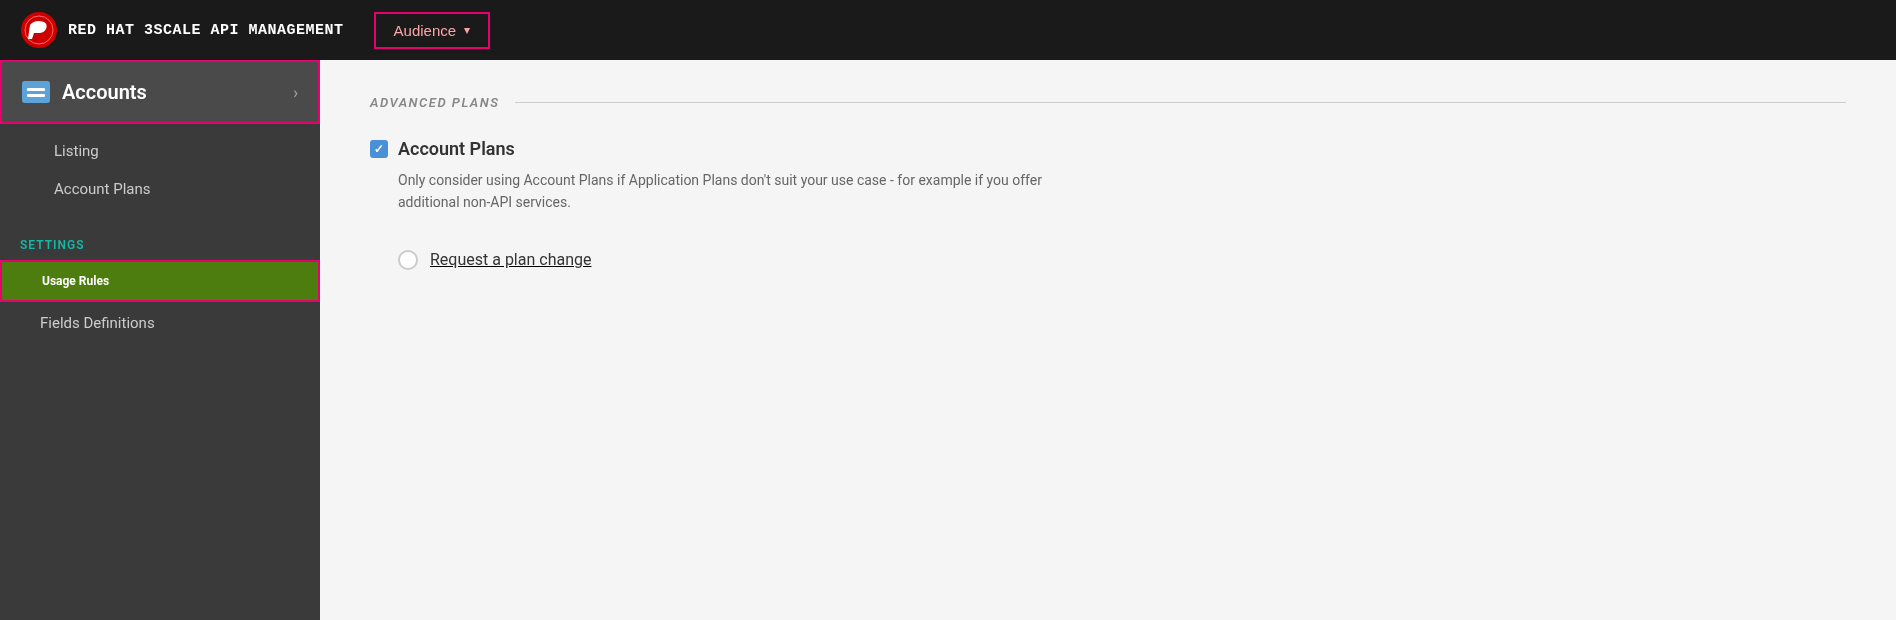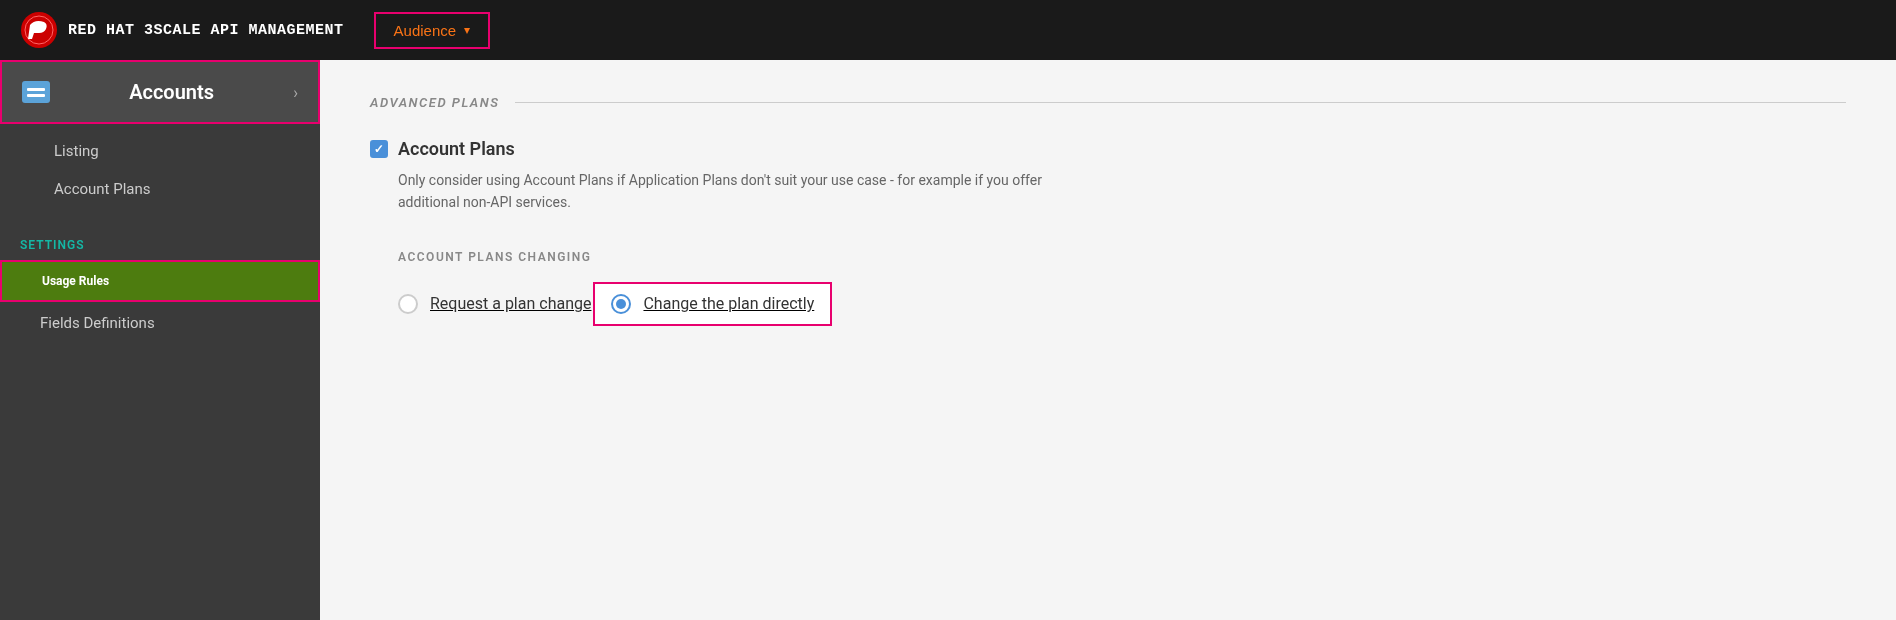--- a/index.html
+++ b/index.html
@@ -28,21 +28,21 @@
     .logo-text {
       color: white;
       font-size: 15px;
       font-weight: 700;
       letter-spacing: 0.5px;
       white-space: nowrap;
     }
     .audience-btn {
       border: 2px solid #e8006e;
       background: transparent;
-      color: #f97316;
+      color: #fca5a5;
       padding: 8px 18px;
       font-size: 15px;
       cursor: pointer;
       display: flex;
       align-items: center;
       gap: 8px;
       font-weight: 500;
     }
     .audience-btn .chevron {
       font-size: 12px;
@@ -97,21 +97,20 @@
       width: 18px;
       height: 3px;
       background: white;
       border-radius: 1px;
     }
     .accounts-label {
       color: white;
       font-size: 20px;
       font-weight: 600;
       flex: 1;
-      text-align: center;
     }
     .accounts-chevron {
       color: #aaa;
       font-size: 16px;
     }
 
     .sidebar-subnav {
       padding: 8px 14px;
     }
     .sidebar-link {
@@ -327,33 +326,26 @@
       <div class="section-divider-line"></div>
     </div>
 
     <div class="checkbox-row">
       <div class="checkbox-styled"></div>
       <span class="checkbox-label">Account Plans</span>
     </div>
 
     <p class="description-text">Only consider using Account Plans if Application Plans don't suit your use case - for example if you offer additional non-API services.</p>
 
-    <div class="subsection-label">ACCOUNT PLANS CHANGING</div>
 
     <div class="radio-group">
 
       <div class="radio-row">
         <div class="radio-outer"></div>
         <span class="radio-label">Request a plan change</span>
       </div>
 
-      <div class="radio-row-highlighted">
-        <div class="radio-outer selected">
-          <div class="radio-inner"></div>
-        </div>
-        <span class="radio-label">Change the plan directly</span>
-      </div>
 
     </div>
 
   </main>
 
 </div>
 
 </body></html>

